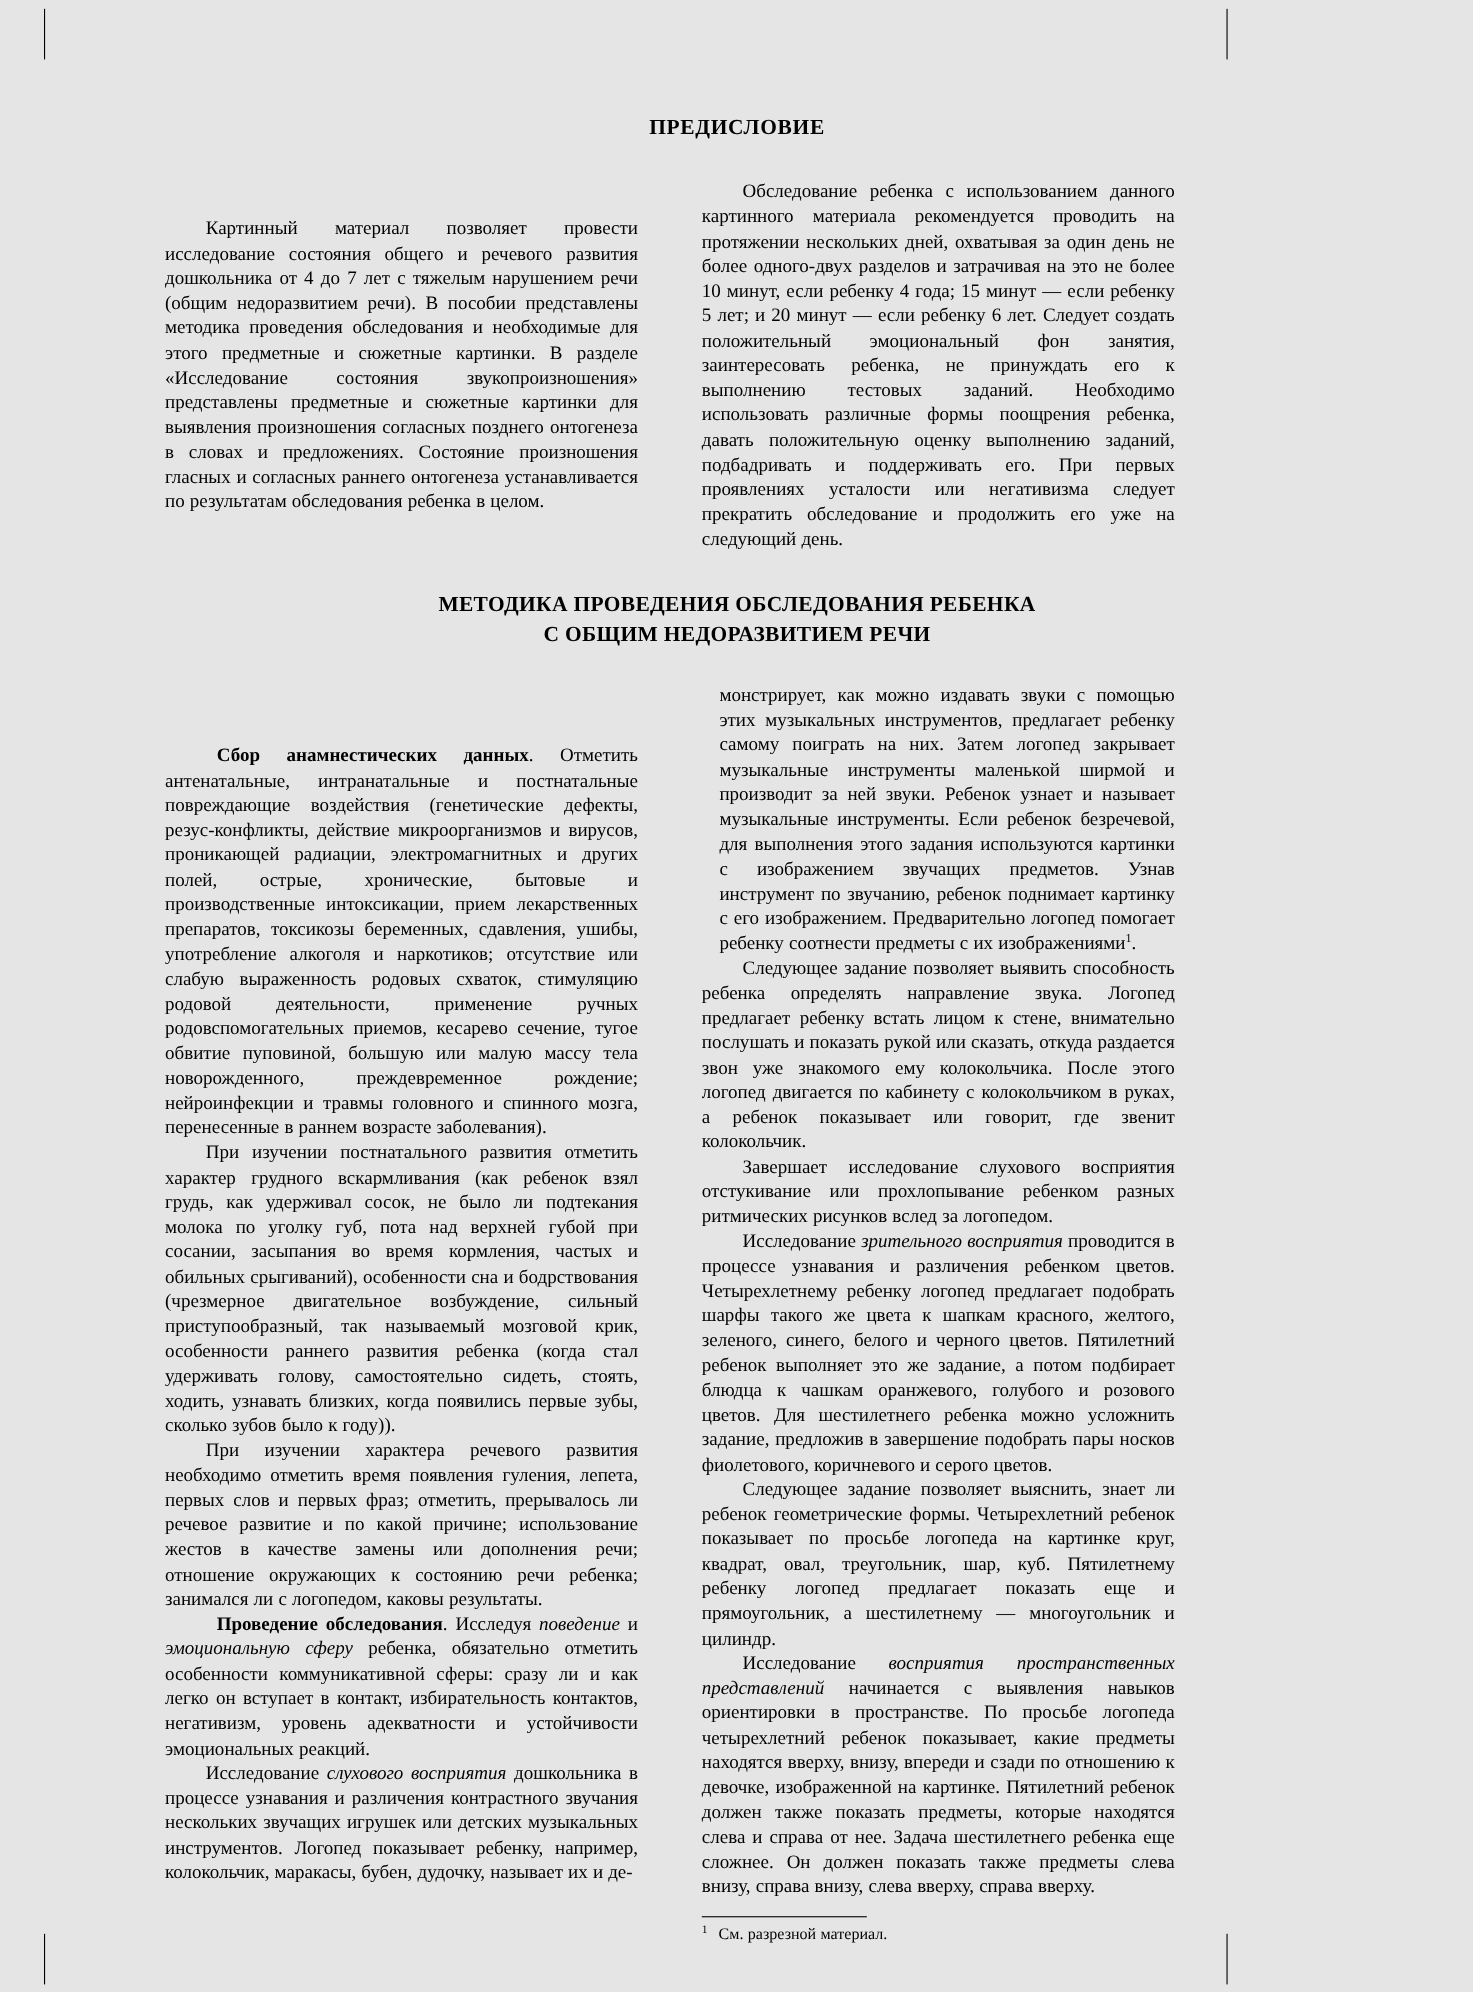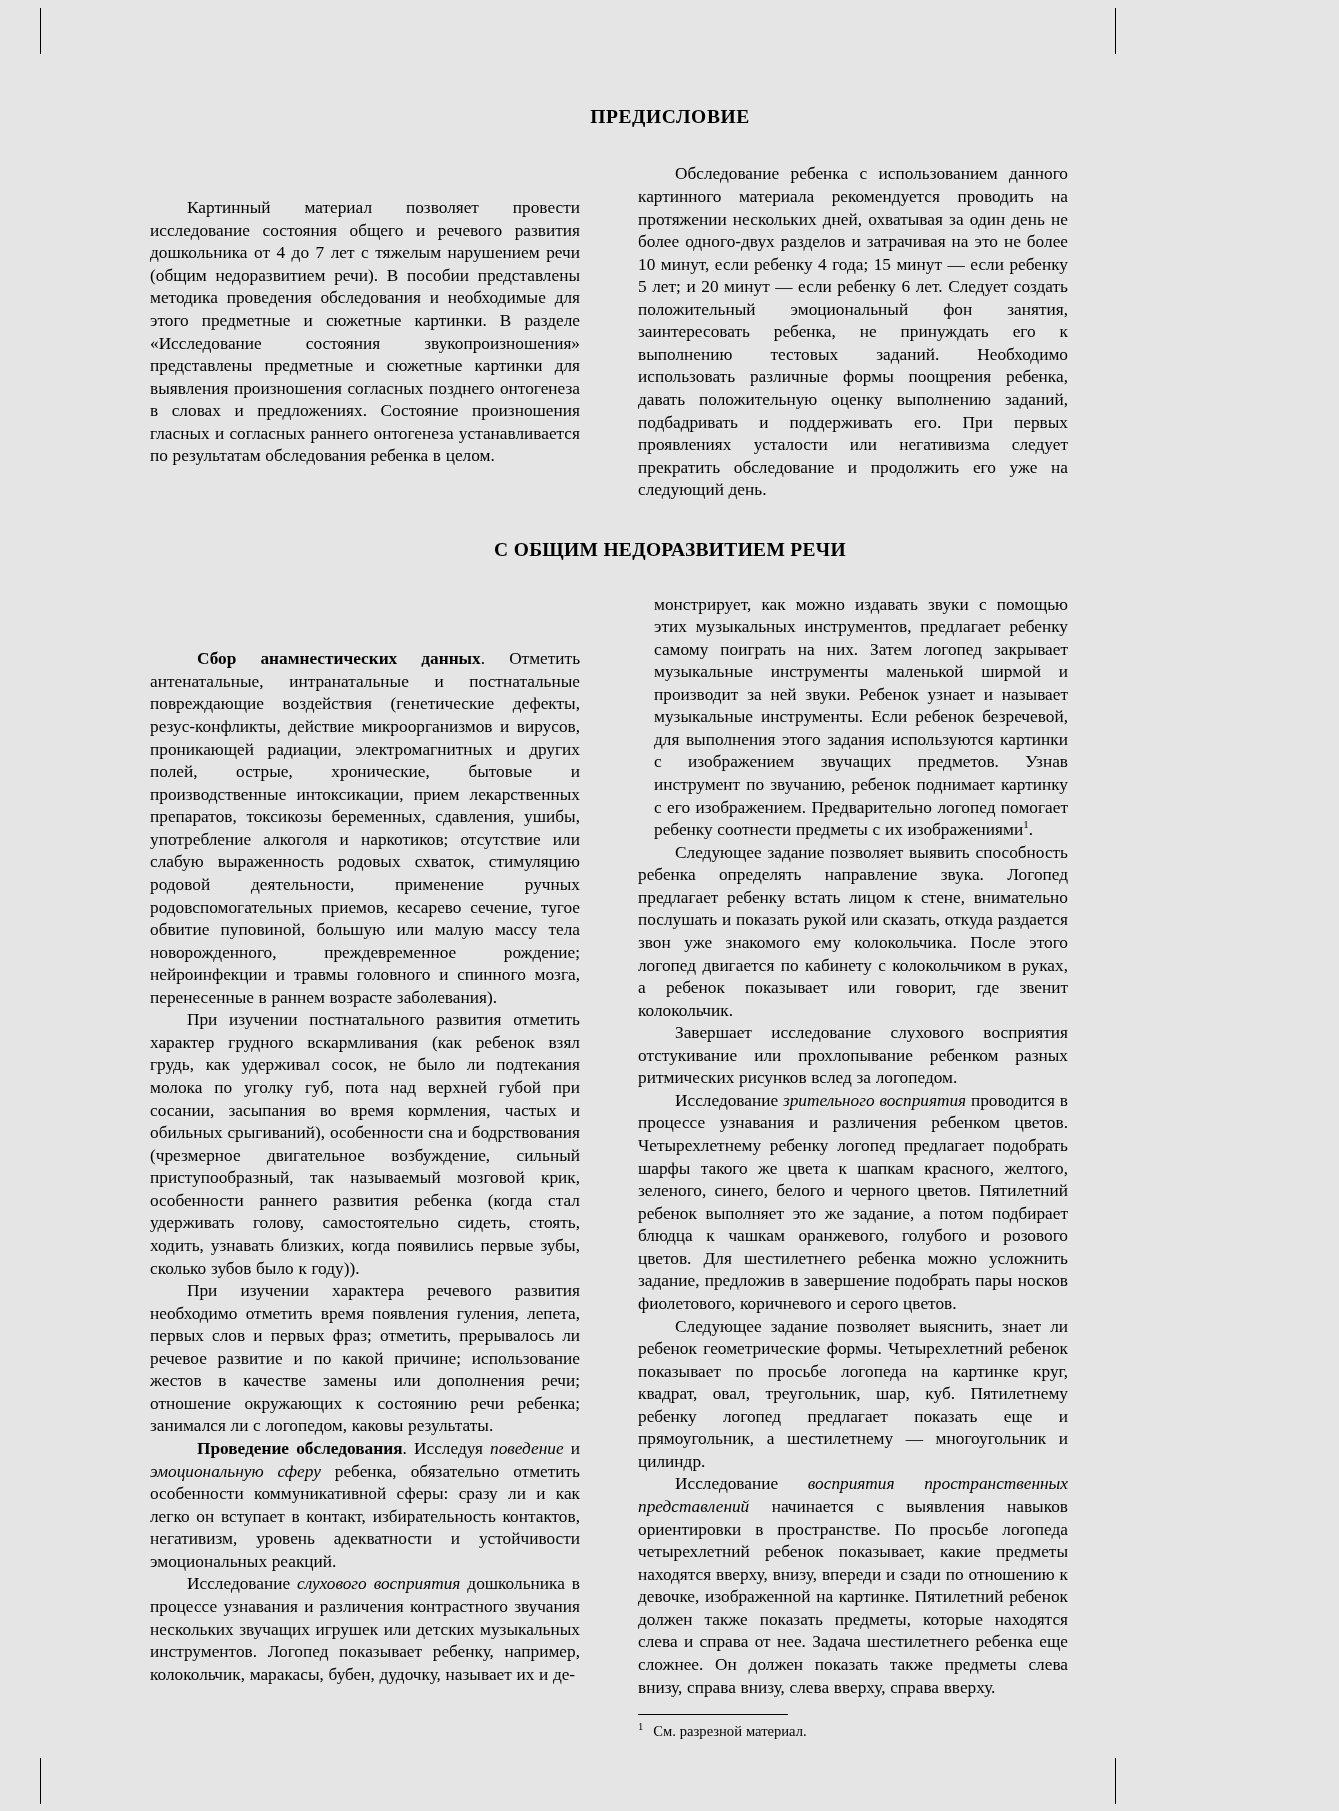--- a/index.html
+++ b/index.html
@@ -117,20 +117,21 @@
     <div class="cols">
       <div class="col">
         <p>Картинный материал позволяет провести исследование состояния общего и речевого развития дошкольника от 4 до 7 лет с тяжелым нарушением речи (общим недоразвитием речи). В пособии представлены методика проведения обследования и необходимые для этого предметные и сюжетные картинки. В разделе «Исследование состояния звукопроизношения» представлены предметные и сюжетные картинки для выявления произношения согласных позднего онтогенеза в словах и предложениях. Состояние произношения гласных и согласных раннего онтогенеза устанавливается по результатам обследования ребенка в целом.</p>
       </div>
       <div class="col">
         <p>Обследование ребенка с использованием данного картинного материала рекомендуется проводить на протяжении нескольких дней, охватывая за один день не более одного-двух разделов и затрачивая на это не более 10 минут, если ребенку 4 года; 15 минут — если ребенку 5 лет; и 20 минут — если ребенку 6 лет. Следует создать положительный эмоциональный фон занятия, заинтересовать ребенка, не принуждать его к выполнению тестовых заданий. Необходимо использовать различные формы поощрения ребенка, давать положительную оценку выполнению заданий, подбадривать и поддерживать его. При первых проявлениях усталости или негативизма следует прекратить обследование и продолжить его уже на следующий день.</p>
       </div>
     </div>
 
     <h2 class="section-title-2">
+      <span class="ln">МЕТОДИКА ПРОВЕДЕНИЯ ОБСЛЕДОВАНИЯ РЕБЕНКА</span>
       <span class="ln">С ОБЩИМ НЕДОРАЗВИТИЕМ РЕЧИ</span>
     </h2>
 
     <div class="cols">
 
       <div class="col">
         <p><b>Сбор анамнестических данных</b><span>. Отметить антенатальные, интранатальные и постнатальные повреждающие воздействия (генетические дефекты, резус-конфликты, действие микроорганизмов и вирусов, проникающей радиации, электромагнитных и других полей, острые, хронические, бытовые и производственные интоксикации, прием лекарственных препаратов, токсикозы беременных, сдавления, ушибы, употребление алкоголя и наркотиков; отсутствие или слабую выраженность родовых схваток, стимуляцию родовой деятельности, применение ручных родовспомогательных приемов, кесарево сечение, тугое обвитие пуповиной, большую или малую массу тела новорожденного, преждевременное рождение; нейроинфекции и травмы головного и спинного мозга, перенесенные в раннем возрасте заболевания).</span></p>
         <p>При изучении постнатального развития отметить характер грудного вскармливания (как ребенок взял грудь, как удерживал сосок, не было ли подтекания молока по уголку губ, пота над верхней губой при сосании, засыпания во время кормления, частых и обильных срыгиваний), особенности сна и бодрствования (чрезмерное двигательное возбуждение, сильный приступообразный, так называемый мозговой крик, особенности раннего развития ребенка (когда стал удерживать голову, самостоятельно сидеть, стоять, ходить, узнавать близких, когда появились первые зубы, сколько зубов было к году)).</p>
         <p>При изучении характера речевого развития необходимо отметить время появления гуления, лепета, первых слов и первых фраз; отметить, прерывалось ли речевое развитие и по какой причине; использование жестов в качестве замены или дополнения речи; отношение окружающих к состоянию речи ребенка; занимался ли с логопедом, каковы результаты.</p>
         <p><b>Проведение обследования</b><span>. Исследуя </span><span class="bi">поведение</span><span> и </span><span class="bi">эмоциональную сферу</span><span> ребенка, обязательно отметить особенности коммуникативной сферы: сразу ли и как легко он вступает в контакт, избирательность контактов, негативизм, уровень адекватности и устойчивости эмоциональных реакций.</span></p>

